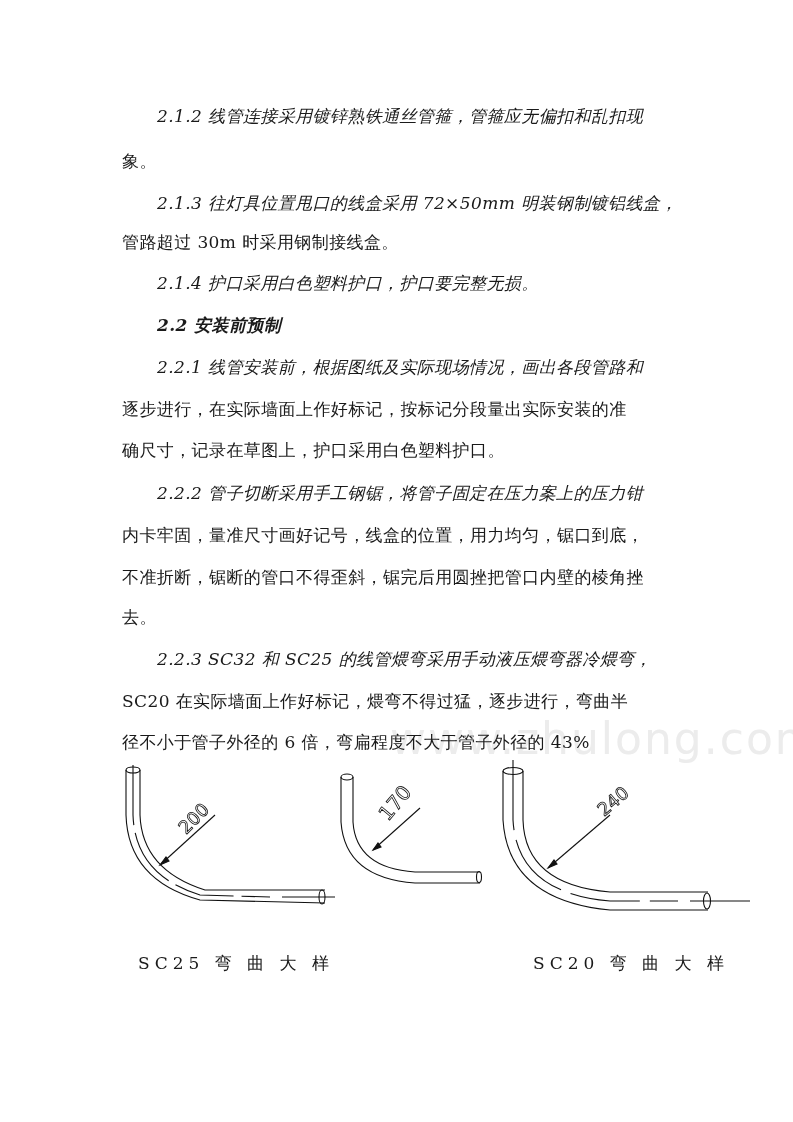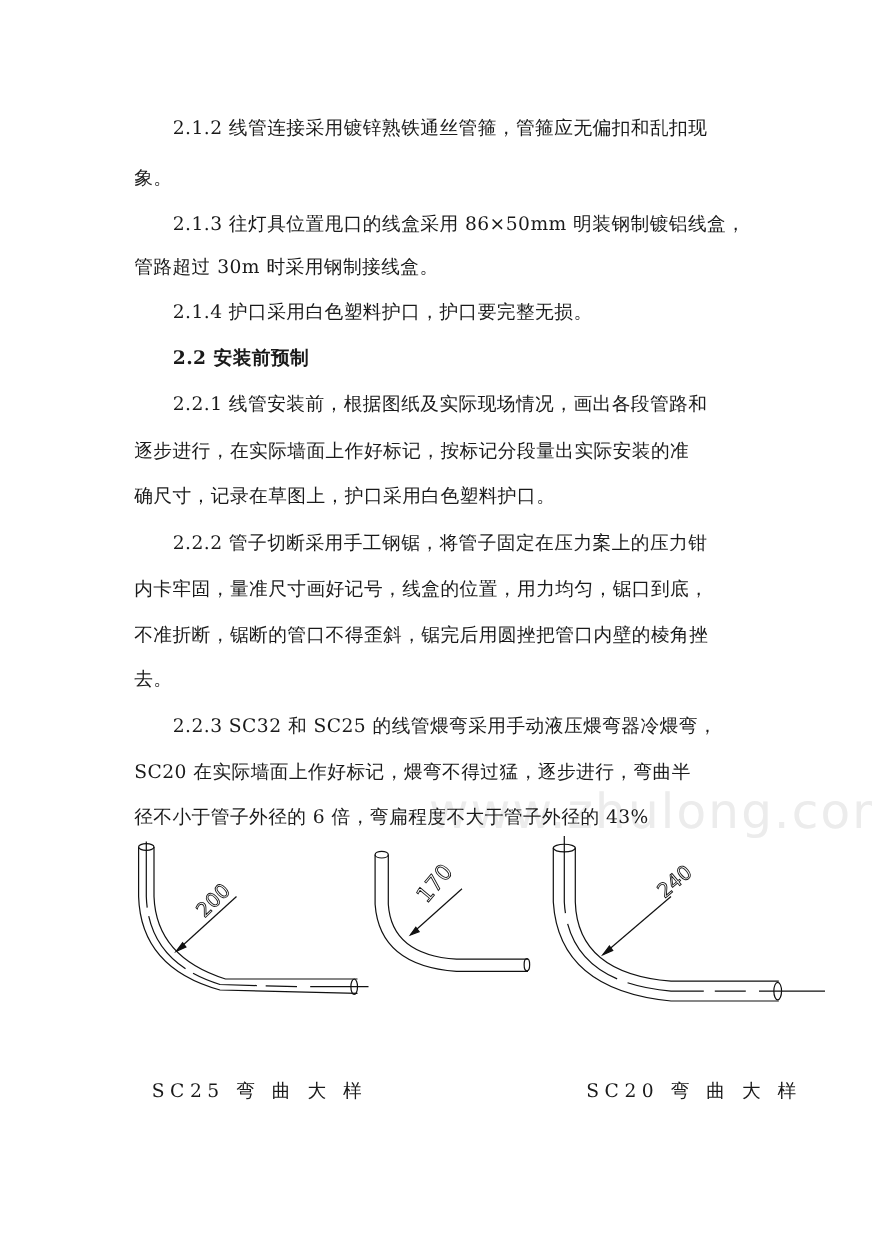--- a/index.html
+++ b/index.html
@@ -1,36 +1,36 @@
 <!DOCTYPE html>
 <html><head>
 <meta charset="utf-8">
 <style>
   html, body { margin: 0; padding: 0; background: #ffffff; }
   body { width: 793px; height: 1122px; position: relative; overflow: hidden;
          font-family: "DejaVu Serif", "Liberation Serif", serif; color: #1a1a1a; }
   .line { position: absolute; left: 122px; font-size: 17px; white-space: nowrap; letter-spacing: 0.4px; }
-  .indent { left: 157px; }
+  .indent { left: 157px; font-style: italic; }
   .bold { font-weight: bold; }
   .watermark { position: absolute; left: 390px; top: 713px; font-size: 44px; color: #ececec;
                font-family: "DejaVu Sans", sans-serif; letter-spacing: 2px; z-index: 0; }
   svg.diagram { position: absolute; left: 0; top: 0; }
-  .caption { position: absolute; top: 980px; font-size: 17px; letter-spacing: 5px; white-space: nowrap; }
+  .caption { position: absolute; top: 952px; font-size: 17px; letter-spacing: 5px; white-space: nowrap; }
 </style>
 </head>
 <body>
 
 <div>
 
   <div class="watermark">www.zhulong.com</div>
 
   <div class="line indent" style="top:105px">2.1.2 线管连接采用镀锌熟铁通丝管箍，管箍应无偏扣和乱扣现</div>
   <div class="line" style="top:150px">象。</div>
 
-  <div class="line indent" style="top:192px">2.1.3 往灯具位置甩口的线盒采用 86×50mm 明装钢制镀铝线盒，</div>
+  <div class="line indent" style="top:192px">2.1.3 往灯具位置甩口的线盒采用 72×50mm 明装钢制镀铝线盒，</div>
   <div class="line" style="top:231px">管路超过 30m 时采用钢制接线盒。</div>
 
   <div class="line indent" style="top:272px">2.1.4 护口采用白色塑料护口，护口要完整无损。</div>
 
   <div class="line indent bold" style="top:314px">2.2 安装前预制</div>
 
   <div class="line indent" style="top:356px">2.2.1 线管安装前，根据图纸及实际现场情况，画出各段管路和</div>
   <div class="line" style="top:398px">逐步进行，在实际墙面上作好标记，按标记分段量出实际安装的准</div>
   <div class="line" style="top:439px">确尺寸，记录在草图上，护口采用白色塑料护口。</div>
 

